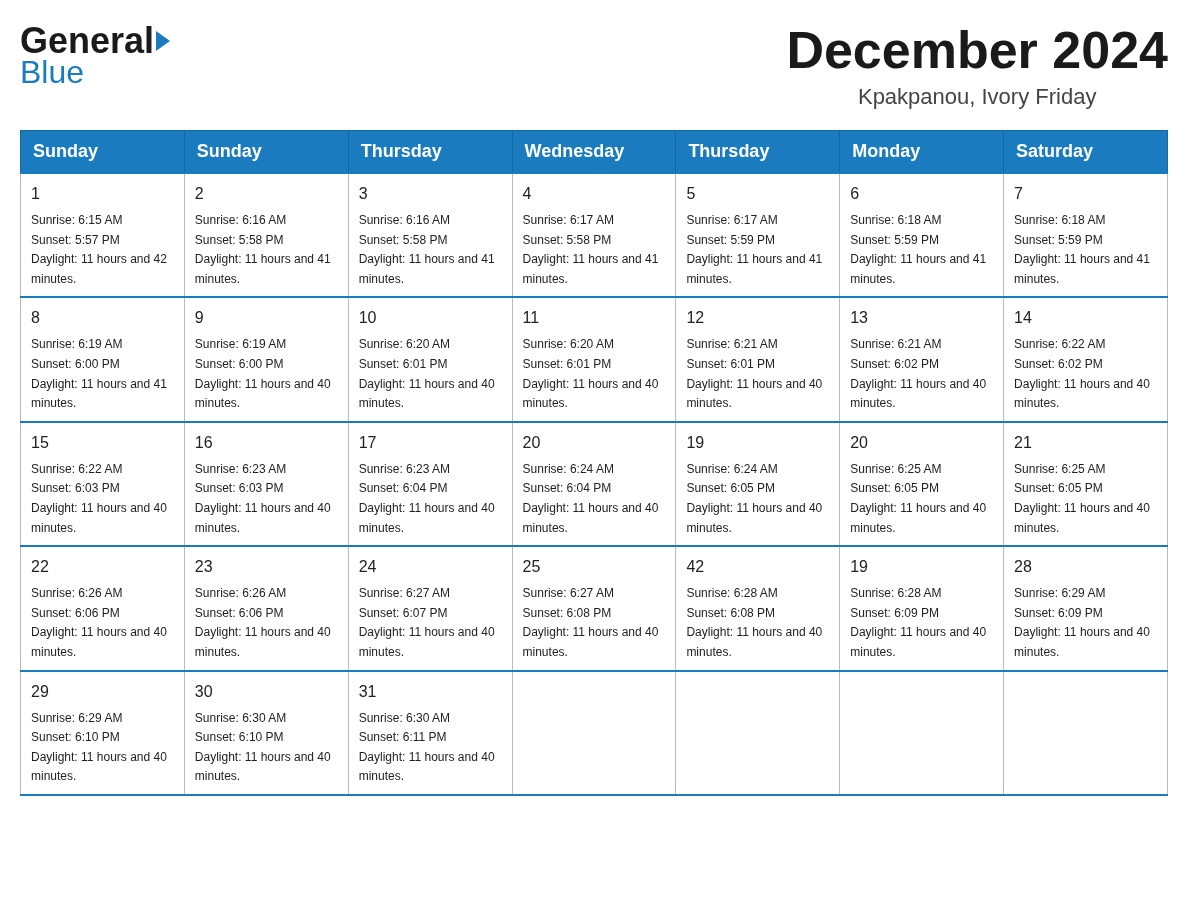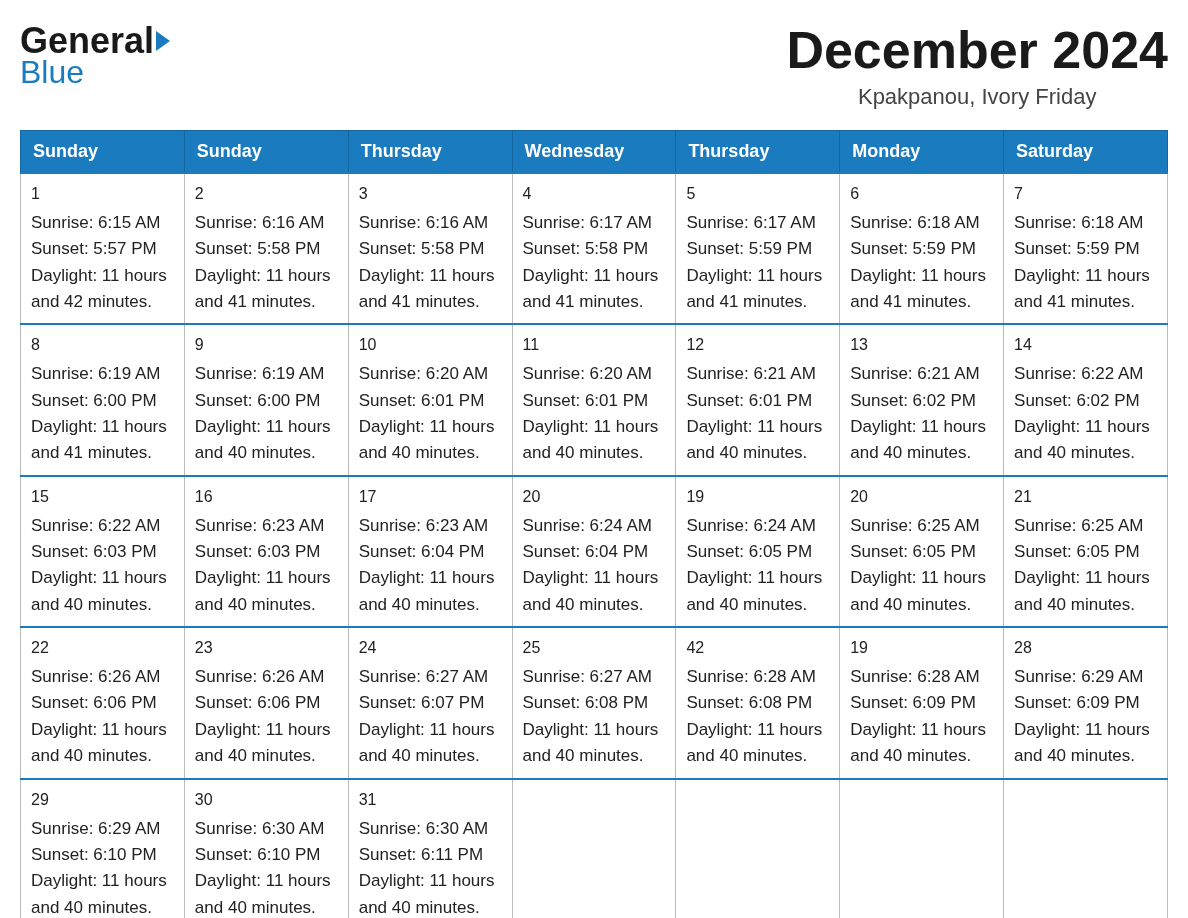--- a/index.html
+++ b/index.html
@@ -83,21 +83,21 @@
     .calendar tr {
       border-bottom: 2px solid #1a7bbf;
     }
     .day-number {
       font-size: 16px;
       font-weight: normal;
       display: block;
       margin-bottom: 4px;
     }
     .day-info {
-      font-size: 17px;
+      font-size: 12px;
       color: #222;
       line-height: 1.55;
     }
     .empty-cell {
       background: #fff;
     }
   </style>
 </head>
 <body>
 

